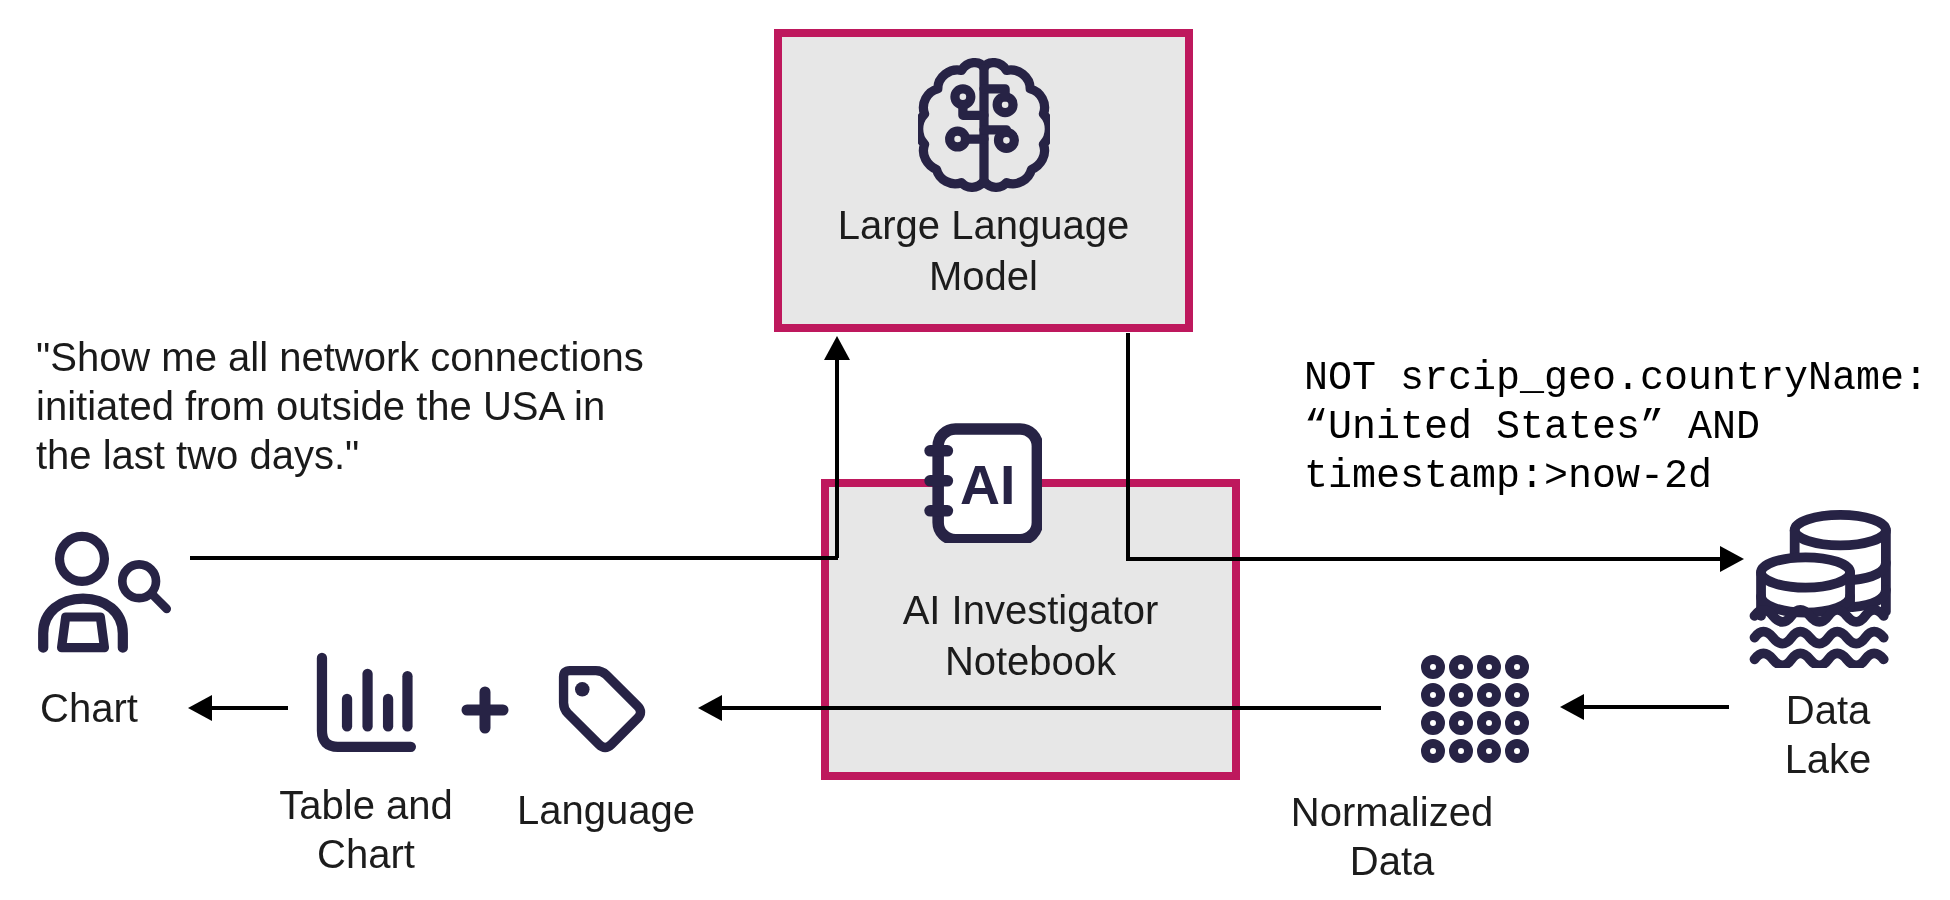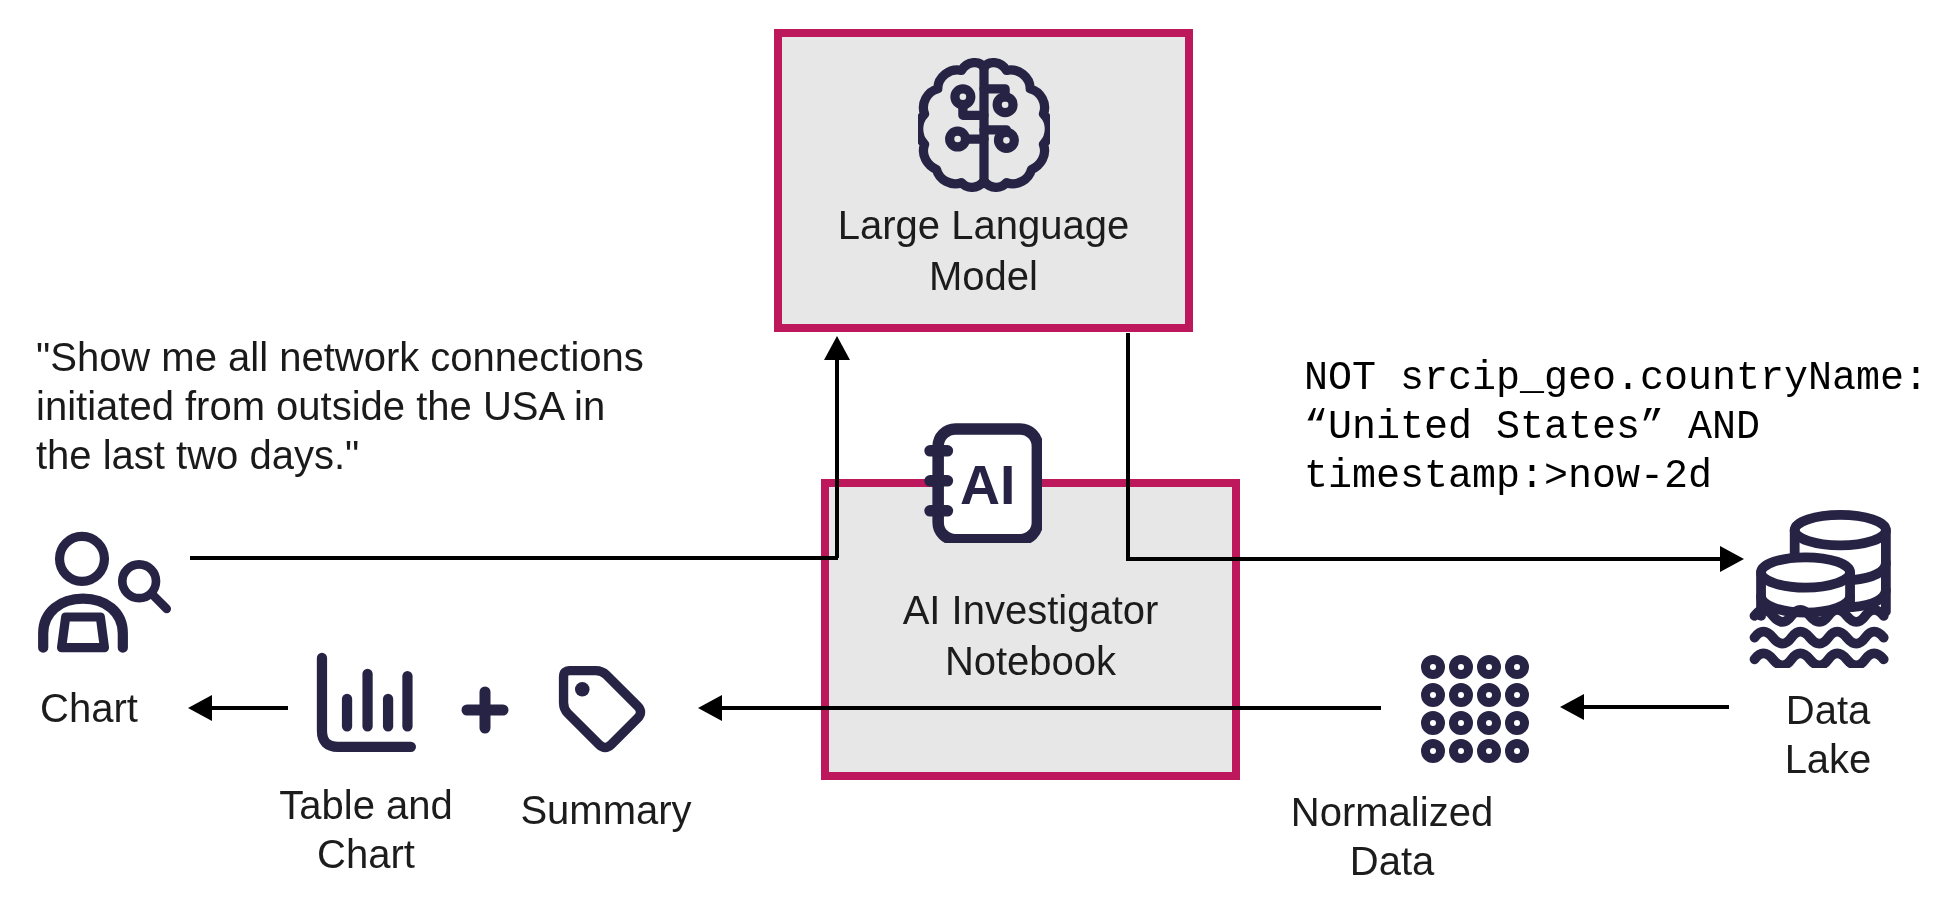--- a/index.html
+++ b/index.html
@@ -109,21 +109,21 @@
     <g fill="none" stroke="#272345" stroke-width="11" stroke-linecap="round">
       <path d="M7,25 H43"></path>
         <path d="M25,7 V43"></path>
     </g>
   </svg>
 
   <svg class="icon" style="left:549px;top:656px;" viewBox="0 0 100 100" width="104" height="104">
     <path d="M14,45 L14,20 Q14,14 20,14 L45,14 Q51,14 55,18 L85,48 Q91,54 85,60 L60,85 Q54,91 48,85 L18,55 Q14,51 14,45 Z" fill="none" stroke="#272345" stroke-width="9" stroke-linejoin="round"></path>
     <circle cx="32" cy="32" r="7" fill="#272345"></circle>
   </svg>
-  <div class="lbl" style="left:506px;top:786px;width:200px;">Summary</div>
+  <div class="lbl" style="left:506px;top:786px;width:200px;">Language</div>
 
   <svg class="icon" style="left:1419px;top:653px;" viewBox="0 0 112 112" width="112" height="112">
     <g fill="none" stroke="#272345" stroke-width="9">
       <circle cx="14" cy="14" r="7.5"></circle>
         <circle cx="42" cy="14" r="7.5"></circle>
         <circle cx="70" cy="14" r="7.5"></circle>
         <circle cx="98" cy="14" r="7.5"></circle>
       <circle cx="14" cy="42" r="7.5"></circle>
         <circle cx="42" cy="42" r="7.5"></circle>
         <circle cx="70" cy="42" r="7.5"></circle>

